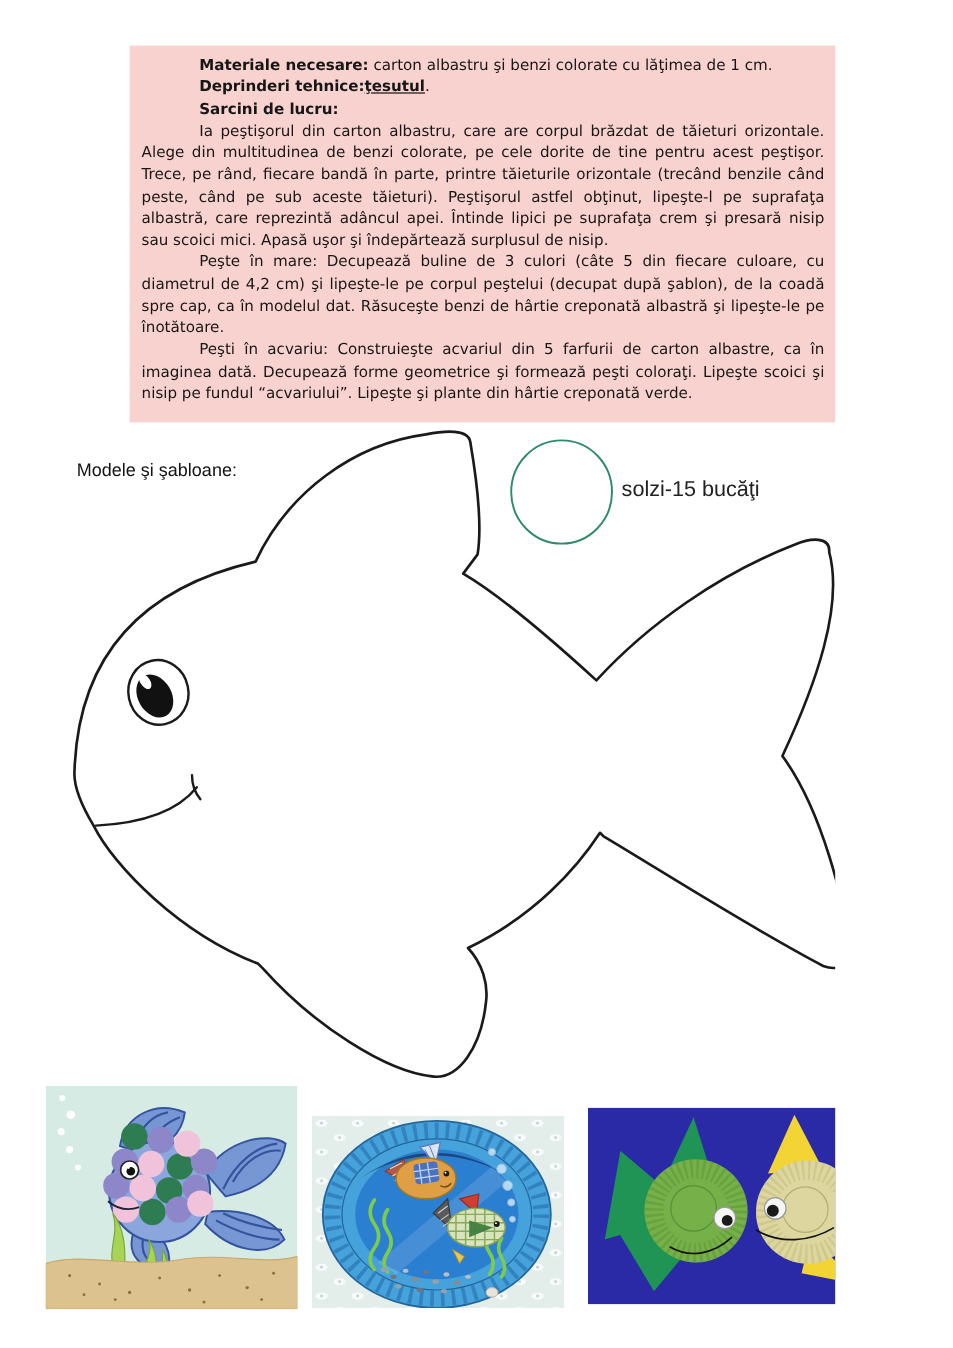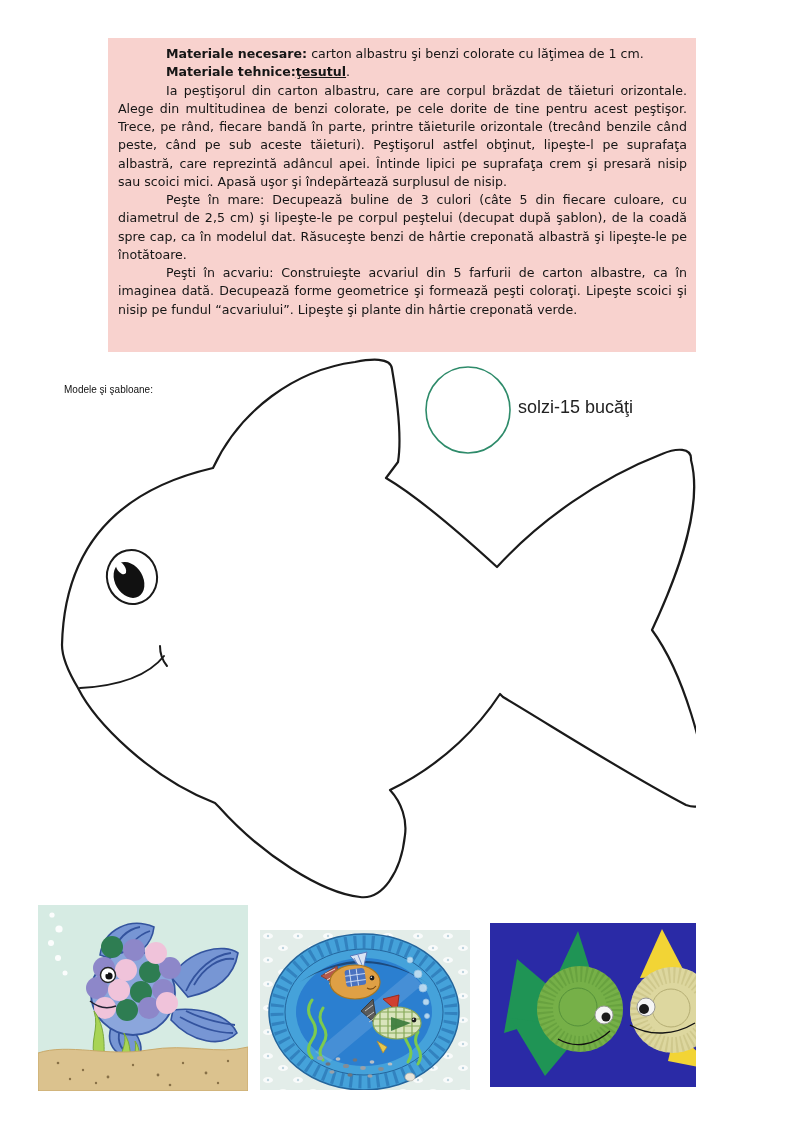--- a/index.html
+++ b/index.html
@@ -19,42 +19,43 @@
     font-family:"DejaVu Sans", sans-serif;
     font-size:12.6px;line-height:1.45;color:#161616;
   }
   .ibox p{margin:0;text-align:justify;}
   .ibox p.head{text-indent:48px;text-align:left;}
   .ibox p.para{text-indent:48px;}
   .ibox b{font-weight:700;}
   .ibox u{text-decoration:underline;font-weight:bold;}
   .section-heading{
     position:absolute;left:64px;top:384px;
-    font-size:10px;color:#111;
+    font-size:15px;color:#111;
     font-family:"Liberation Sans", sans-serif;
   }
   .scale-caption{
     position:absolute;left:518px;top:397px;
     font-size:18px;color:#222;
     font-family:"Liberation Sans", sans-serif;
   }
   .tpl-svg{position:absolute;left:0;top:0;}
   .photo{position:absolute;overflow:hidden;}
   .photo svg{display:block;}
 </style>
 </head>
 <body>
 
 <div class="page">
 
   <div class="ibox" style="background:#f8d2ce;">
     <p class="head"><b>Materiale necesare:</b><span> carton albastru şi benzi colorate cu lăţimea de 1 cm.</span></p>
-    <p class="head"><b>Materiale tehnice:</b><u>ţesutul</u><span>.</span></p>
+    <p class="head"><b>Deprinderi tehnice:</b><u>ţesutul</u><span>.</span></p>
+    <p class="head"><b>Sarcini de lucru:</b></p>
     <p class="para">Ia peştişorul din carton albastru, care are corpul brăzdat de tăieturi orizontale. Alege din multitudinea de benzi colorate, pe cele dorite de tine pentru acest peştişor. Trece, pe rând, fiecare bandă în parte, printre tăieturile orizontale (trecând benzile când peste, când pe sub aceste tăieturi). Peştişorul astfel obţinut, lipeşte-l pe suprafaţa albastră, care reprezintă adâncul apei. Întinde lipici pe suprafaţa crem şi presară nisip sau scoici mici. Apasă uşor şi îndepărtează surplusul de nisip.</p>
-    <p class="para">Peşte în mare: Decupează buline de 3 culori (câte 5 din fiecare culoare, cu diametrul de 2,5 cm) şi lipeşte-le pe corpul peştelui (decupat după şablon), de la coadă spre cap, ca în modelul dat. Răsuceşte benzi de hârtie creponată albastră şi lipeşte-le pe înotătoare.</p>
+    <p class="para">Peşte în mare: Decupează buline de 3 culori (câte 5 din fiecare culoare, cu diametrul de 4,2 cm) şi lipeşte-le pe corpul peştelui (decupat după şablon), de la coadă spre cap, ca în modelul dat. Răsuceşte benzi de hârtie creponată albastră şi lipeşte-le pe înotătoare.</p>
     <p class="para">Peşti în acvariu: Construieşte acvariul din 5 farfurii de carton albastre, ca în imaginea dată. Decupează forme geometrice şi formează peşti coloraţi. Lipeşte scoici şi nisip pe fundul “acvariului”. Lipeşte şi plante din hârtie creponată verde.</p>
   </div>
 
   <div class="section-heading">Modele şi şabloane:</div>
 
   <svg class="tpl-svg" width="794" height="1123" viewBox="0 0 794 1123">
     <g fill="none" stroke-linecap="round" stroke-linejoin="round">
 
       <path stroke-width="2.2" fill="none" d="M 62 645
                C 64 560 105 493 213 468

